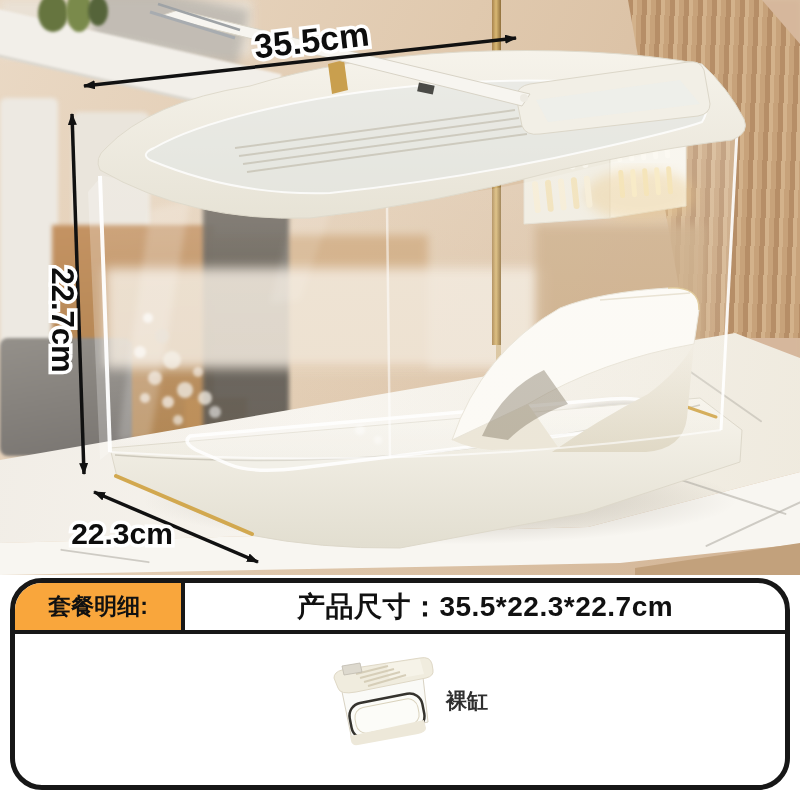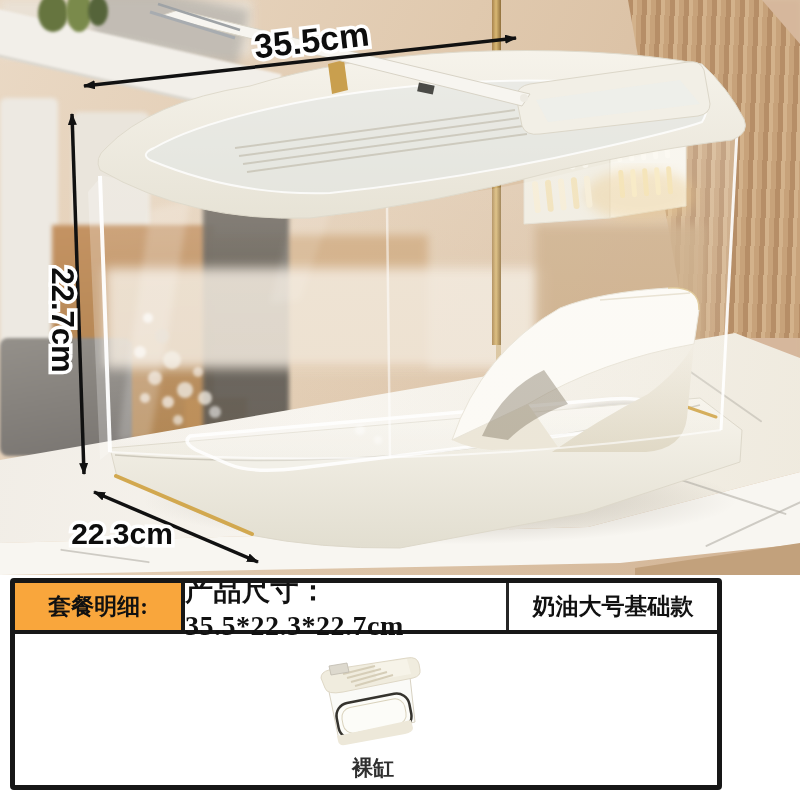--- a/index.html
+++ b/index.html
@@ -49,32 +49,32 @@
   .v4{left:300px;top:470px;width:140px;height:1.5px;transform:rotate(-8deg);opacity:.35;}
   .v5{left:680px;top:395px;width:90px;height:2px;transform:rotate(35deg);opacity:.5;}
   .tank-shadow{left:140px;top:455px;width:600px;height:90px;
     background:radial-gradient(ellipse at center,rgba(110,100,85,.38),rgba(110,100,85,0) 70%);}
   .base-recess{left:552px;top:405px;width:165px;height:55px;background:rgba(75,68,58,.5);
     border-radius:45%;filter:blur(4px);}
   svg.tanksvg{position:absolute;left:0;top:0;}
   .dimtext{font-weight:bold;fill:#0d0d0d;stroke:#ffffff;stroke-width:7px;paint-order:stroke;
     font-family:"Liberation Sans","DejaVu Sans",sans-serif;}
   
-  .panel{position:absolute;left:10px;top:578px;width:712px;height:212px;box-sizing:border-box;
-    background:#ffffff;border:5px solid #171717;border-radius:4px;overflow:hidden;font-family:Liberation Serif, serif;}
+  .panel{position:absolute;left:10px;top:578px;width:780px;height:212px;box-sizing:border-box;
+    background:#ffffff;border:5px solid #171717;border-radius:32px;overflow:hidden;}
   .panel-header{display:flex;height:47px;border-bottom:4px solid #171717;align-items:stretch;}
   .badge{width:166px;flex:0 0 166px;background:#f9a63c;border-right:4px solid #171717;
     display:flex;align-items:center;justify-content:center;font-size:23px;font-weight:bold;color:#111;}
   .size-cell{flex:1;display:flex;align-items:center;justify-content:center;
     font-size:28px;font-weight:bold;color:#111;letter-spacing:.5px;}
   .variant-cell{width:208px;flex:0 0 208px;border-left:3px solid #262626;
     display:flex;align-items:center;justify-content:center;font-size:23px;font-weight:bold;color:#111;}
   .panel-body{display:flex;justify-content:center;align-items:flex-start;gap:110px;
     padding-top:14px;margin-left:14px;}
-  .fig{display:flex;flex-direction:column;align-items:center;}
+  .fig{display:flex;flex-direction:row;align-items:center;}
   .fig figcaption{margin-top:6px;font-size:21px;font-weight:bold;color:#2f2f2f;}
   figure{margin:0;}
 </style>
 </head>
 <body>
 
 <div class="stage">
 
   <div class="photo">
 
@@ -247,21 +247,20 @@
         <line x1="94" y1="492" x2="258" y2="562" stroke="#111" stroke-width="3.5" marker-start="url(#ah)" marker-end="url(#ah)"></line>
         <text class="dimtext" x="122" y="544" font-size="30" text-anchor="middle">22.3cm</text>
       </g>
     </svg>
   </div>
 
   <div class="panel">
     <div class="panel-header">
       <div class="badge">套餐明细:</div>
       <div class="size-cell">产品尺寸：35.5*22.3*22.7cm</div>
-      <div class="variant-cell">奶油大号基础款</div>
     </div>
     <div class="panel-body">
 
       <figure class="fig">
         <svg width="120" height="100" viewBox="0 0 120 100">
           <path d="M14,34 L96,20 L102,74 L26,92 Z" fill="rgba(246,245,241,0.55)" stroke="#d8d2c2" stroke-width="1"></path>
           <path d="M8,30 Q8,24 16,22 L94,10 Q104,8 106,16 L107,22 Q108,28 100,30 L30,44 Q14,47 12,40 Z" fill="#f0ecde" stroke="#dfd8c6" stroke-width="1"></path>
           <path d="M60,16 L94,11 L98,26 L64,32 Z" fill="#f7f4ea" opacity=".85"></path>
           <g stroke="#d6ceb8" stroke-width="2">
             <line x1="30" y1="26" x2="62" y2="18"></line>

